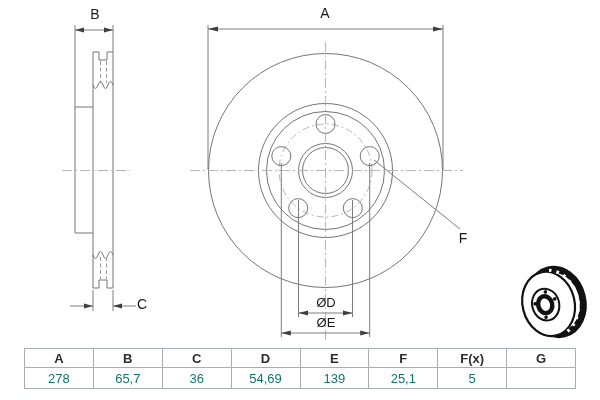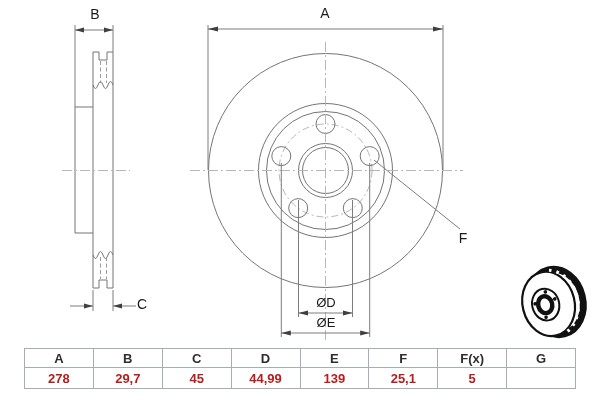--- a/index.html
+++ b/index.html
@@ -8,21 +8,21 @@
   svg{position:absolute;left:0;top:0;}
   .part{stroke:#757575;stroke-width:1;fill:none;}
   .dim{stroke:#7d7d7d;stroke-width:1;fill:none;}
   .arrow{fill:#3f3f3f;stroke:none;}
   .cline{stroke:#b7b7b7;stroke-width:1;fill:none;stroke-dasharray:10 3 2 3;}
   .hidden-line{stroke:#9a9a9a;stroke-width:1;fill:none;stroke-dasharray:4 2.5;}
   .lbl{fill:#1a1a1a;font-size:14px;font-family:"Liberation Sans", sans-serif;}
   .lbl-d{fill:#1a1a1a;font-size:13px;font-family:"Liberation Sans", sans-serif;}
   .dims-table{position:absolute;left:24px;top:348px;width:552px;border-collapse:collapse;table-layout:fixed;}
   .dims-table th,.dims-table td{border:1.5px solid #a6adb3;text-align:center;padding:0;
-      font-family:"Liberation Sans", sans-serif;color:#b91c1c;background:#fff;font-weight:bold;}
+      font-family:"Liberation Sans", sans-serif;color:#0f766e;background:#fff;}
   .dims-table th{height:18px;font-size:13px;font-weight:bold;color:#2d2d2d;}
   .dims-table td{height:20px;font-size:13px;}
   .icon-black{fill:#111;stroke:none;}
 </style>
 </head>
 <body>
 
 <div class="canvas">
 
   <svg width="600" height="400" viewBox="0 0 600 400">
@@ -137,23 +137,23 @@
       <th>B</th>
       <th>C</th>
       <th>D</th>
       <th>E</th>
       <th>F</th>
       <th>F(x)</th>
       <th>G</th>
     </tr>
     <tr>
       <td>278</td>
-      <td>29,7</td>
-      <td>45</td>
-      <td>44,99</td>
+      <td>65,7</td>
+      <td>36</td>
+      <td>54,69</td>
       <td>139</td>
       <td>25,1</td>
       <td>5</td>
       <td></td>
     </tr>
   </tbody>
     </table>
 </div>
 
 </body></html>

